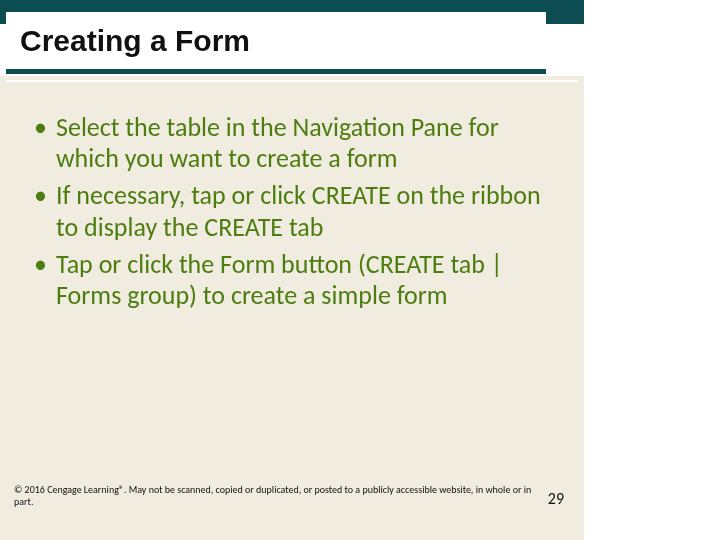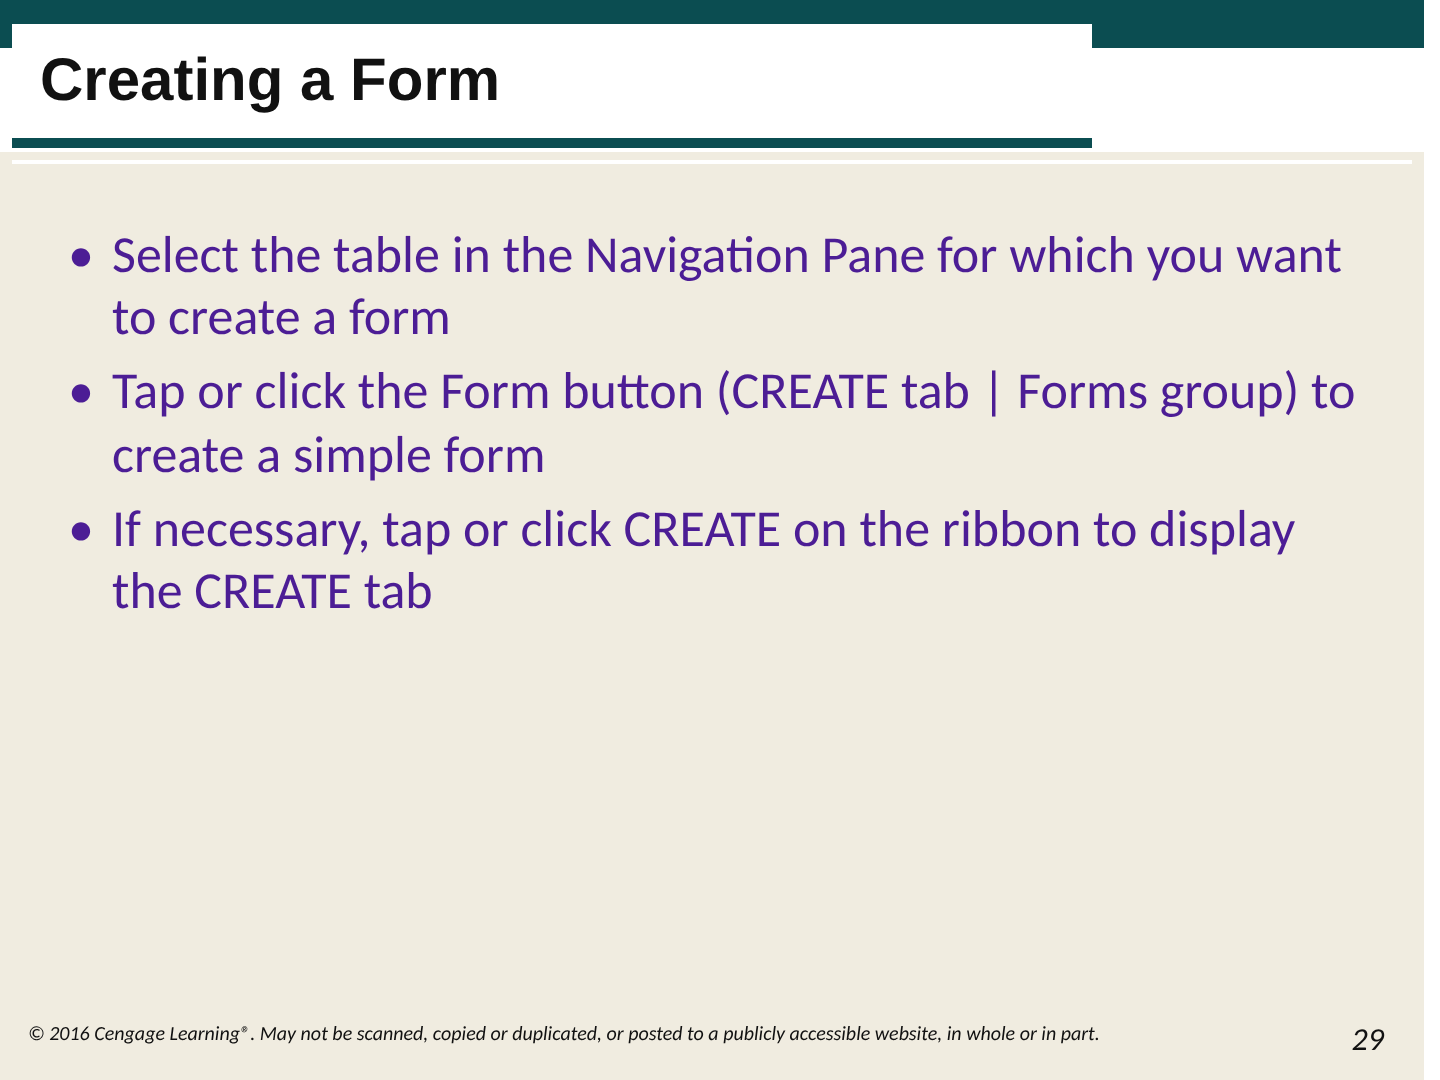--- a/index.html
+++ b/index.html
@@ -1,18 +1,18 @@
 <!DOCTYPE html>
 <html><head>
 <meta charset="utf-8">
 <style>
   * { box-sizing: border-box; margin: 0; padding: 0; }
   html, body { width: 720px; height: 540px; font-family: Calibri, Arial, sans-serif; background: #fff; }
   .slide {
-    width: 712px; height: 540px; position: relative; overflow: hidden;
+    width: 584px; height: 540px; position: relative; overflow: hidden;
     background: #fff;
   }
   .topbar {
     position: absolute; left: 0; top: 0; width: 100%; height: 24px;
     background: #0b4d51;
   }
   .titleblock {
     position: absolute; left: 6px; top: 12px; width: 540px; height: 62px;
     background: #fff;
     border-bottom: 5px solid #0b4d51;
@@ -26,58 +26,58 @@
   .body-bg {
     position: absolute; left: 0; top: 76px; right: 0; bottom: 0;
     background: #f0ece0;
   }
   .rule-under {
     position: absolute; left: 6px; right: 6px; top: 80px; height: 2px;
     background: #fff;
   }
   .bullets {
     position: absolute; left: 34px; top: 112px; right: 34px;
-    color: #4c1d95;
+    color: #4d7c0f;
     font-size: 26px; line-height: 1.2;
   }
   .bullets li {
     list-style: none;
     position: relative;
     padding-left: 22px;
     margin-bottom: 6px;
   }
   .bullets li::before {
     content: "•";
     position: absolute; left: 0; top: 0;
     font-size: 26px;
   }
   .footer {
-    position: absolute; left: 14px; right: 14px; bottom: 10px;
-    display: flex; justify-content: space-between; 
-    font-size: 10px; color: #111; font-style: italic;
+    position: absolute; left: 14px; right: 14px; bottom: 32px;
+    display: flex; justify-content: space-between; align-items: flex-end;
+    font-size: 10px; color: #111;
   }
   .copyright { max-width: 640px; line-height: 1.2; }
   .pagenum { font-size: 16px; padding-right: 6px; }
 </style>
 </head>
 <body>
 
 <div class="slide">
   <div class="topbar"></div>
 
   <div class="titleblock">
     <h1 class="title">Creating a Form</h1>
   </div>
 
   <div class="body-bg"></div>
   <div class="rule-under"></div>
 
   <ul class="bullets">
     <li><span>Select the table in the Navigation Pane for which you want to create a form</span></li>
+    <li><span>If necessary, tap or click CREATE on the ribbon to display the CREATE tab</span></li>
     <li><span>Tap or click the Form button (CREATE tab | Forms group) to create a simple form</span></li>
-    <li><span>If necessary, tap or click CREATE on the ribbon to display the CREATE tab</span></li>
   </ul>
 
   <div class="footer">
     <div class="copyright">© 2016 Cengage Learning®. May not be scanned, copied or duplicated, or posted to a publicly accessible website, in whole or in part.</div>
     <div class="pagenum">29</div>
   </div>
 </div>
 
 </body></html>

